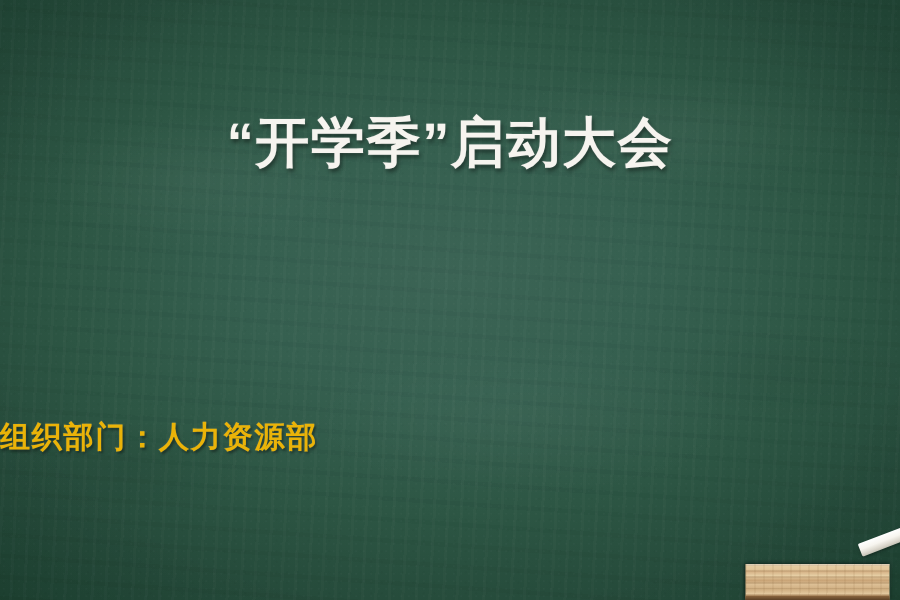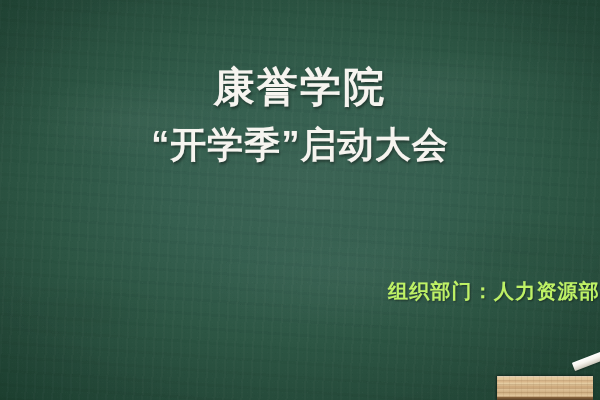--- a/index.html
+++ b/index.html
@@ -121,30 +121,29 @@
     font-size: 36px;
     line-height: 66px;
     letter-spacing: 0.03em;
   }
 
   .subtitle {
     position: absolute;
     left: 0;
     right: 0;
     top: 278px;
-    text-align: right;
-    color: #bef264;
+    text-align: left;
+    color: #eab308;
     font-size: 20px;
     font-weight: bold;
     letter-spacing: 0.06em;
     white-space: nowrap;
     text-shadow:
       1px 1px 2px rgba(0,0,0,0.45),
       0 0 1px rgba(255,255,255,0.25);
-    margin-left: 32px;
   }
 
   
   .ledge {
     position: absolute;
     left: 497px;
     top: 376px;
     width: 96px;
     height: 24px;
     background:
@@ -211,21 +210,20 @@
 
   <div class="board-base"></div>
   <div class="board-streaks"></div>
   <div class="board-noise"></div>
   <div class="board-smudge"></div>
   <div class="board-vignette"></div>
 
   <div class="text-layer">
 
     <div class="title-block">
-      <div class="title-line title-line-1">康誉学院</div>
       <div class="title-line title-line-2">“开学季”启动大会</div>
     </div>
 
     <div class="subtitle">组织部门：人力资源部</div>
   </div>
 
   <div class="ledge">
     <div class="ledge-grain"></div>
     <div class="ledge-lip"></div>
   </div>

